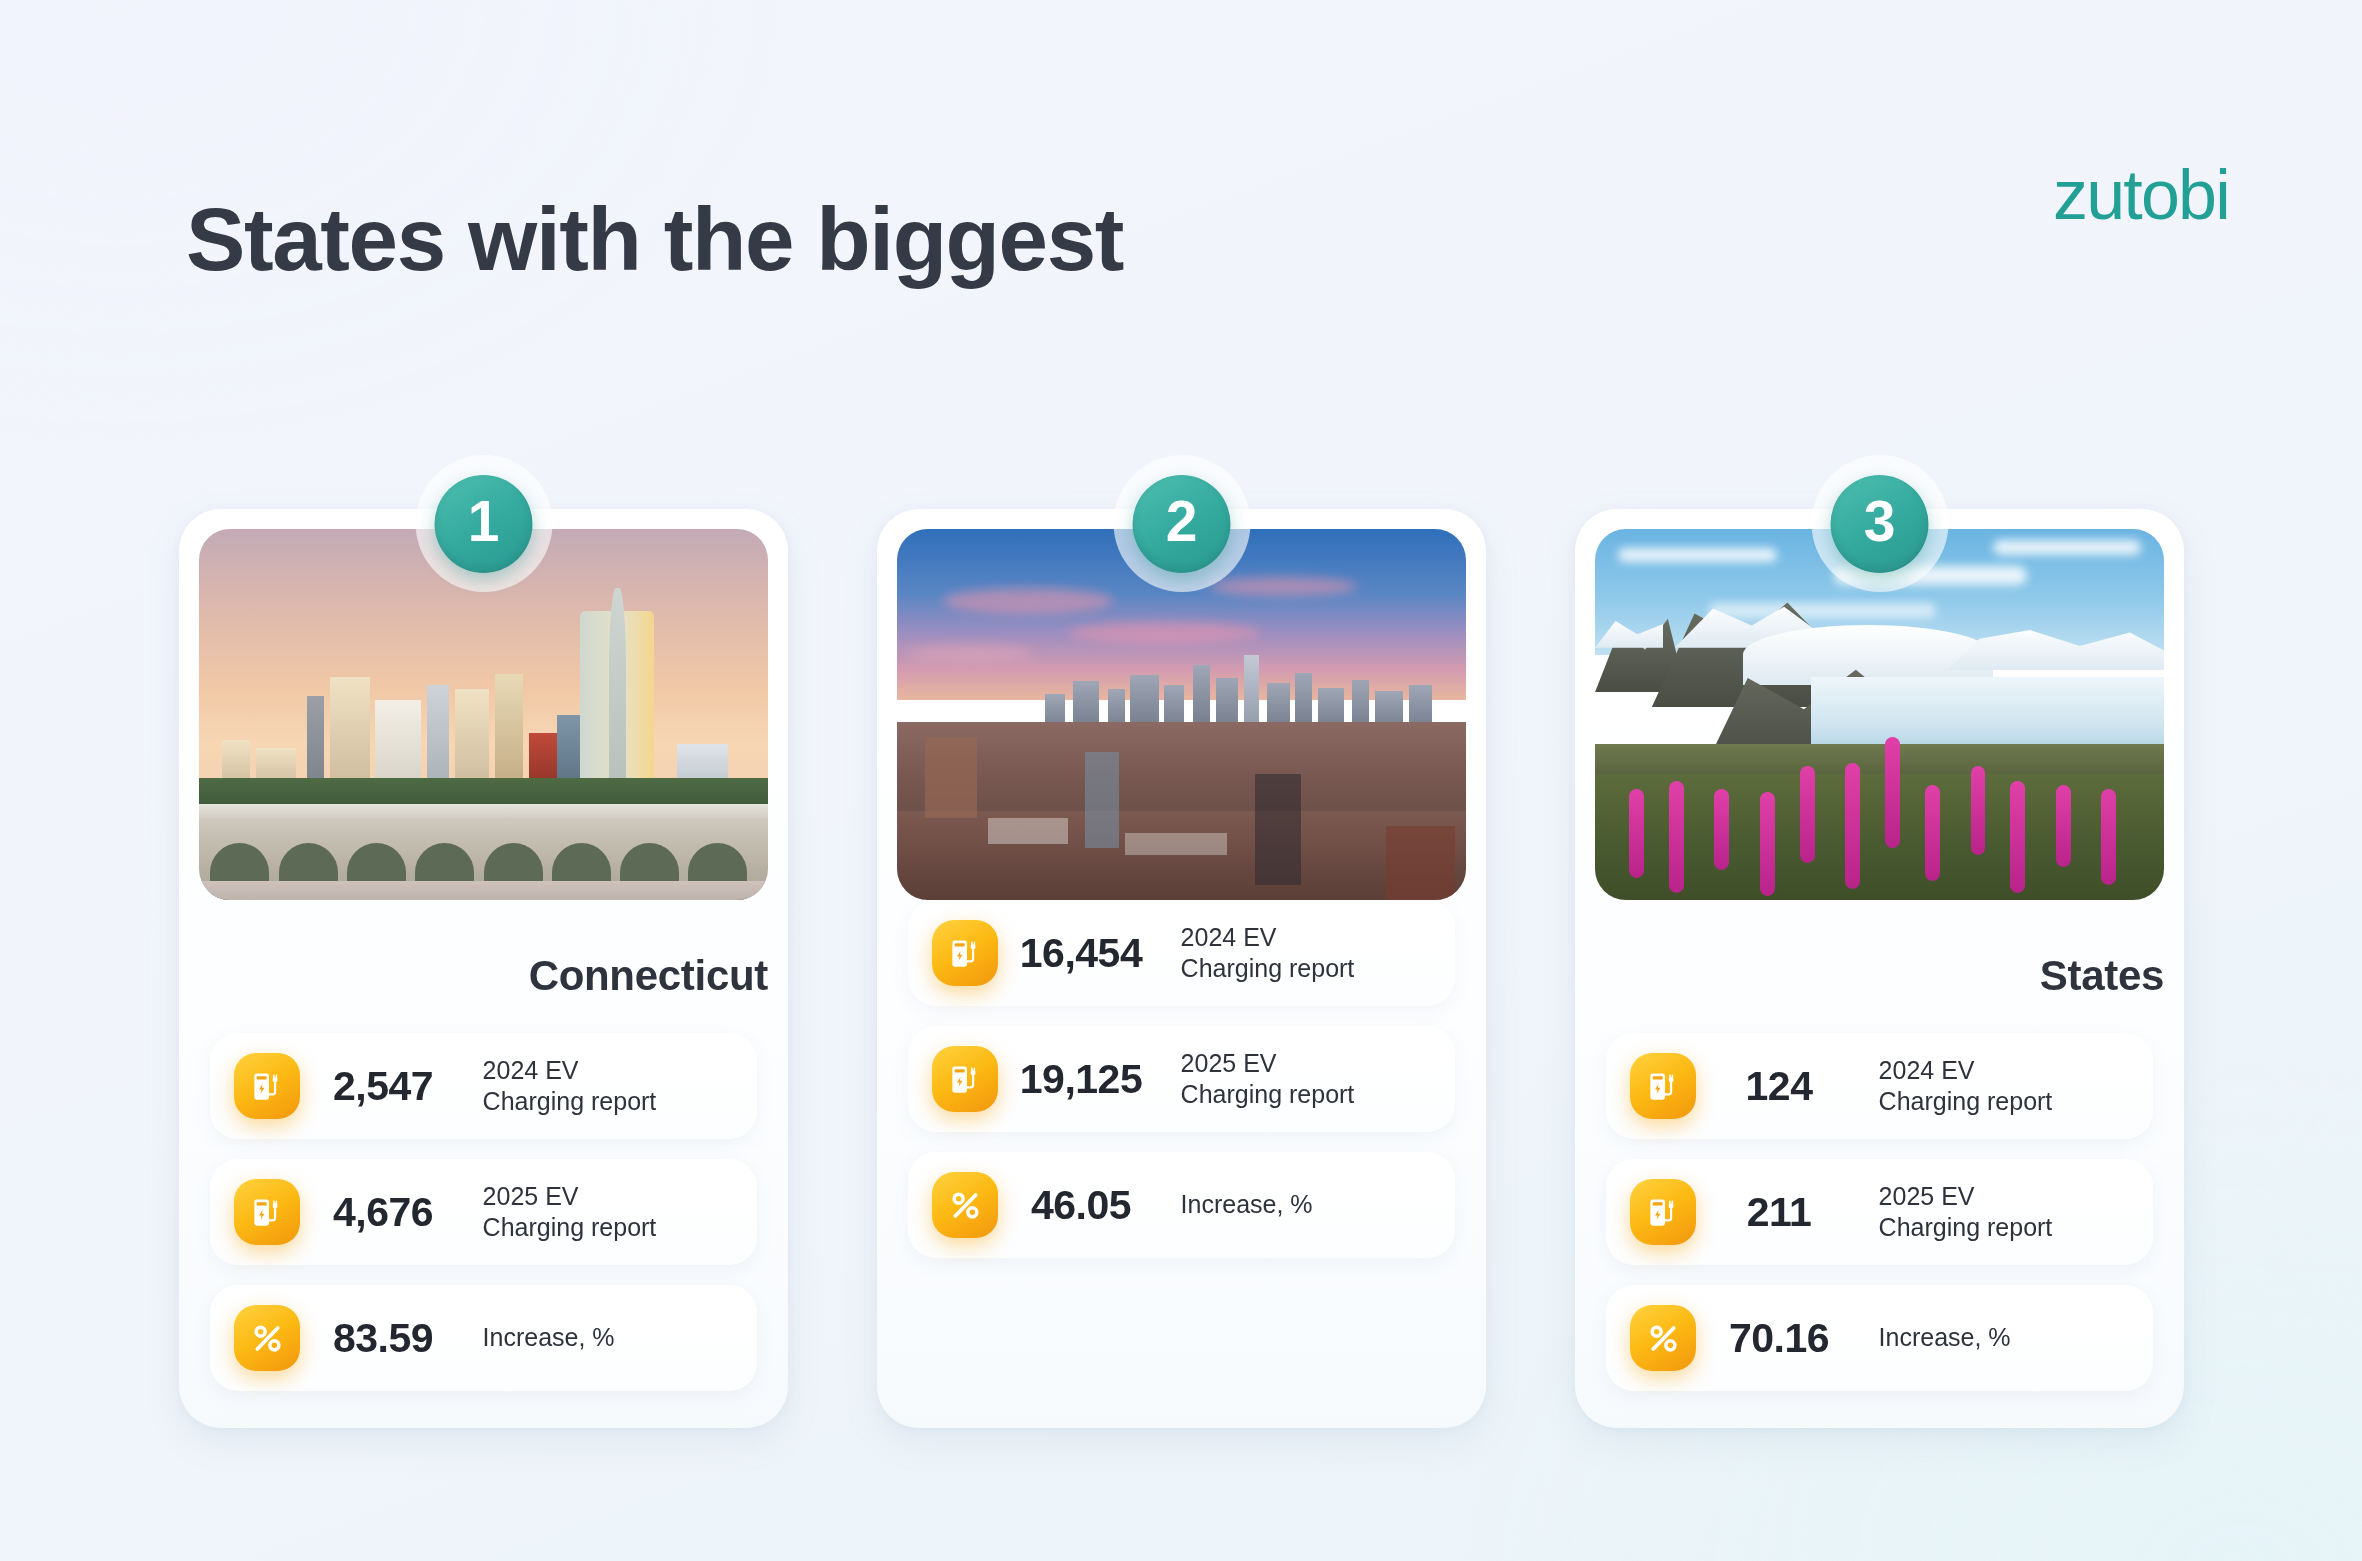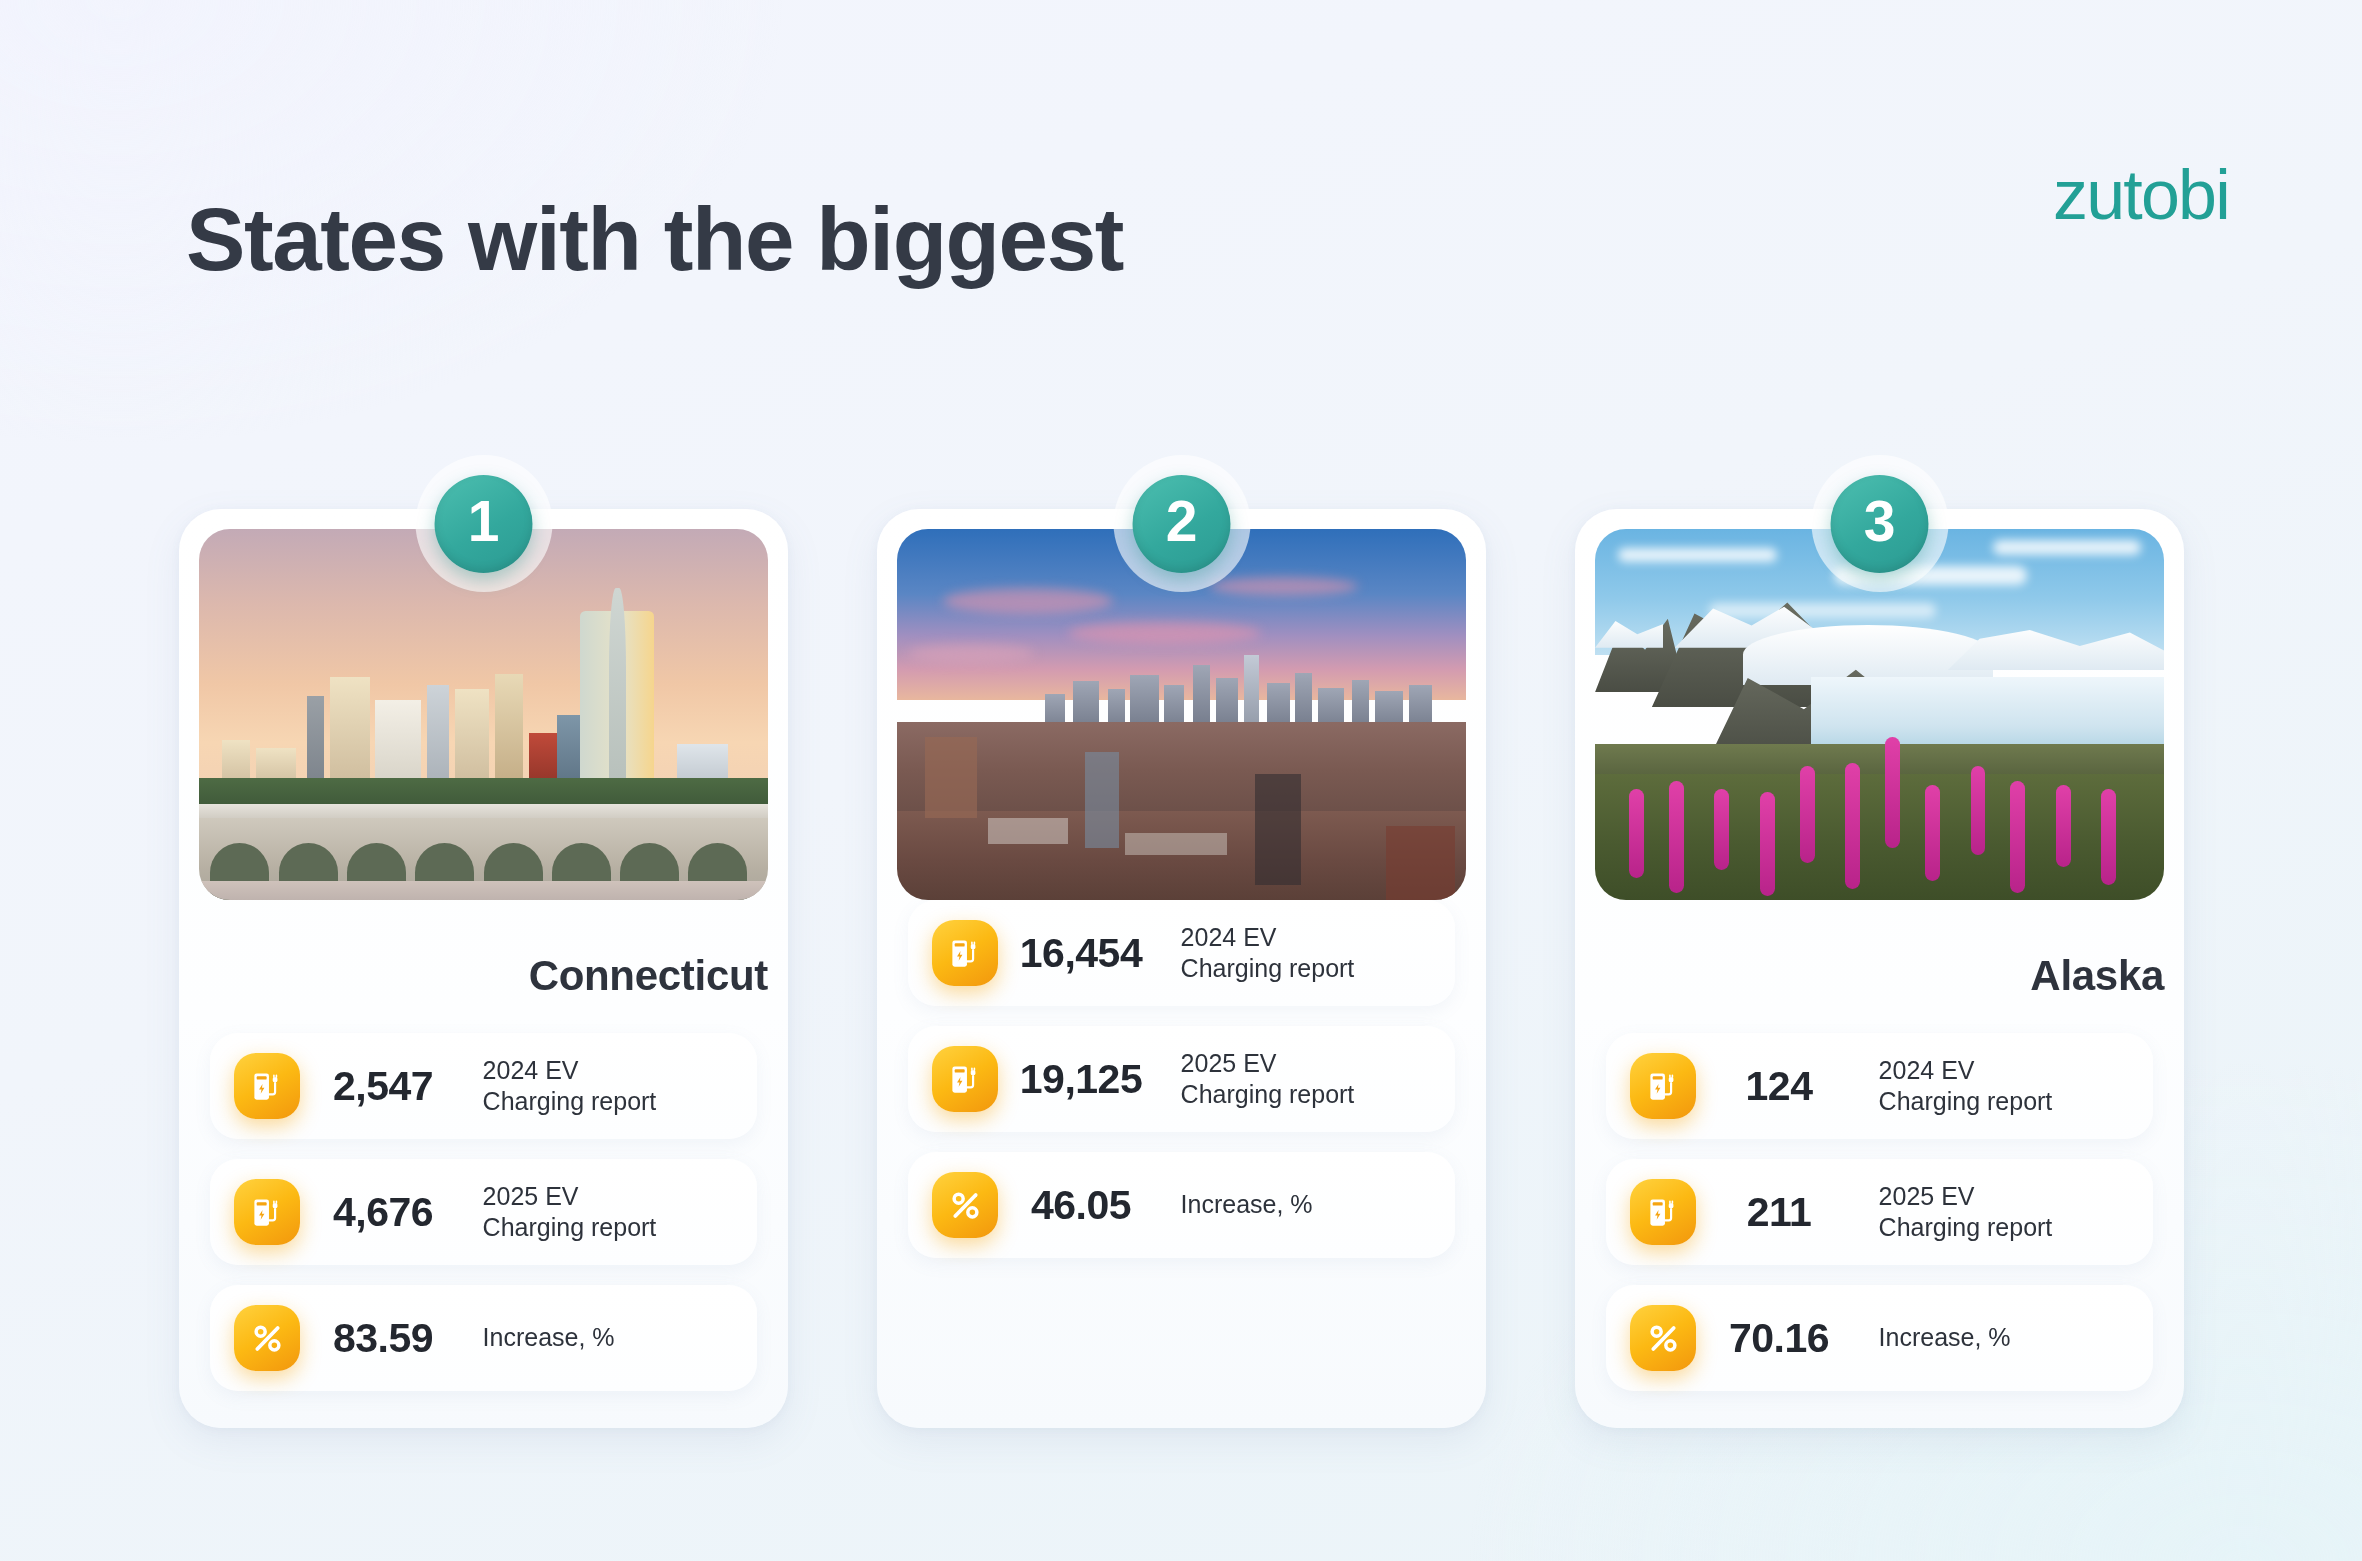--- a/index.html
+++ b/index.html
@@ -357,21 +357,21 @@
         <div class="flow" style="left:36%; bottom:10%; height:26%;"></div>
         <div class="flow" style="left:44%; bottom:3%;  height:34%;"></div>
         <div class="flow" style="left:51%; bottom:14%; height:30%;"></div>
         <div class="flow" style="left:58%; bottom:5%;  height:26%;"></div>
         <div class="flow" style="left:66%; bottom:12%; height:24%;"></div>
         <div class="flow" style="left:73%; bottom:2%;  height:30%;"></div>
         <div class="flow" style="left:81%; bottom:9%;  height:22%;"></div>
         <div class="flow" style="left:89%; bottom:4%;  height:26%;"></div>
       </div>
 
-      <div class="state-name">Alaska</div>
+      <div class="state-name">States</div>
 
       <div class="stat">
         <div class="stat-icon">
           <svg width="35" height="35" viewBox="0 0 24 24" fill="none">
             <rect x="3" y="3" width="10" height="18" rx="1.6" fill="#fff"></rect>
             <rect x="4.6" y="5" width="6.8" height="2.2" rx=".6" fill="#f5a411"></rect>
             <path d="M8.6 10.2 6.2 14.1h1.7l-.6 2.9 2.6-4.1H8.2l.4-2.7Z" fill="#f5a411"></path>
             <path d="M13 17.4h2.6a1.6 1.6 0 0 0 1.6-1.6V9.6" stroke="#fff" stroke-width="1.5" stroke-linecap="round"></path>
             <rect x="15.6" y="5.6" width="3.2" height="3.4" rx="1.1" fill="#fff"></rect>
             <path d="M16.4 4.3v1.4M18.1 4.3v1.4" stroke="#fff" stroke-width="1.1" stroke-linecap="round"></path>

